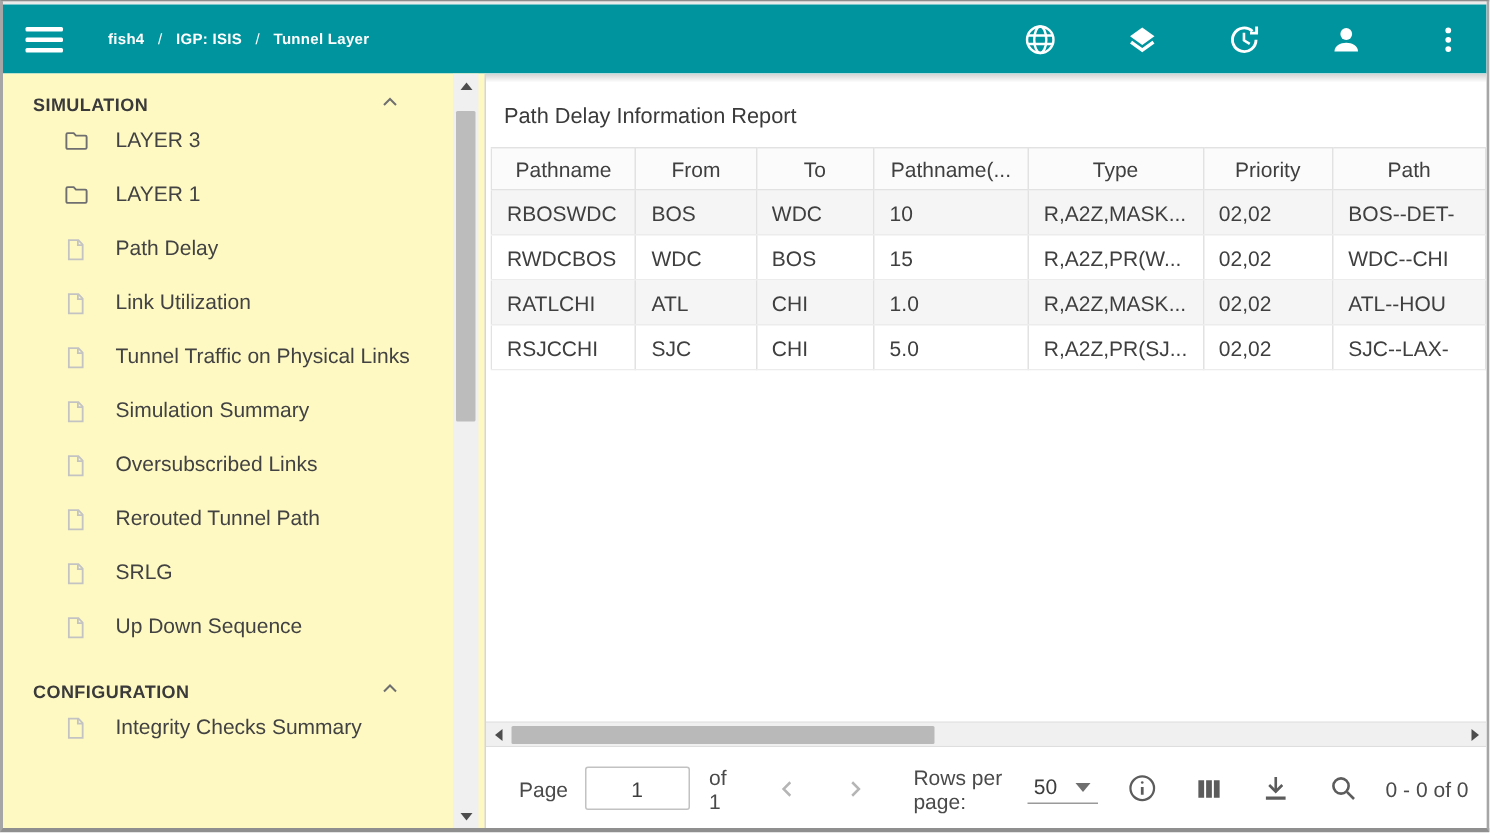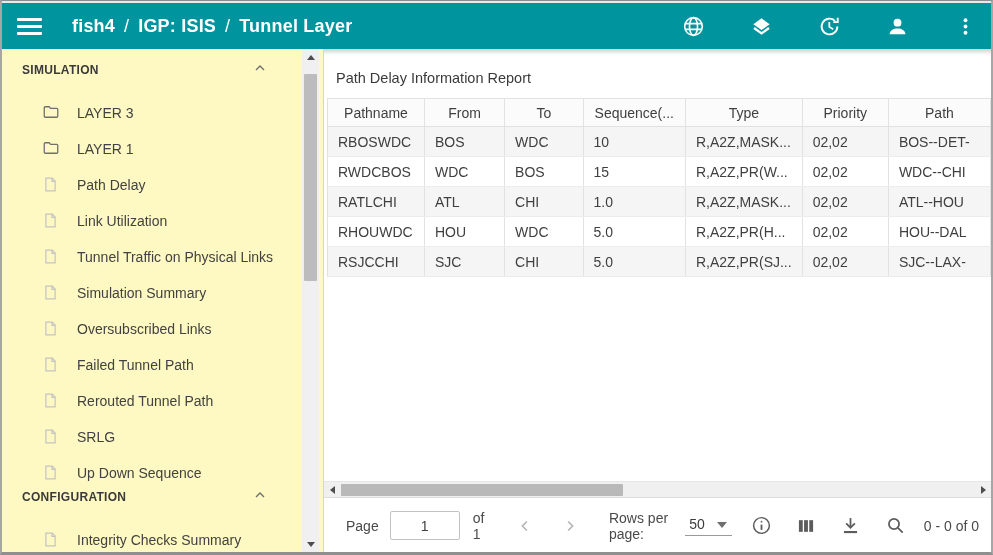--- a/index.html
+++ b/index.html
@@ -13,41 +13,41 @@
   }
   .top-strip{ height:2px; background:#eaeaea; }
 
   
   .appbar{
     height:46px; background:#00959e; display:flex; align-items:center;
     padding:0 14px 0 15px; color:#fff;
   }
   .hamburger{ width:25px; height:17px; display:flex; flex-direction:column; justify-content:space-between; cursor:pointer; }
   .hamburger span{ display:block; height:3px; background:#fff; border-radius:1px; }
-  .breadcrumb{ margin-left:30px; font-size:18px; font-weight:bold; letter-spacing:.2px; display:flex; align-items:center; }
+  .breadcrumb{ margin-left:30px; font-size:10px; font-weight:bold; letter-spacing:.2px; display:flex; align-items:center; }
   .breadcrumb .sep{ margin:0 9px; font-weight:normal; }
   .breadcrumb .crumb{ cursor:pointer; }
   .appbar-actions{ margin-left:auto; display:flex; align-items:center; }
   .appbar-actions .abtn{ width:24px; height:24px; margin-left:44px; cursor:pointer; display:flex; align-items:center; justify-content:center; }
   .appbar-actions .abtn:first-child{ margin-left:0; }
   .appbar-actions svg{ display:block; }
 
   
   .page-body{ position:relative; display:flex; height:504px; }
 
   
   .sidebar{ position:relative; width:322px; border-right:1px solid #d6d6d6; background:#fef9c3; overflow:hidden; flex:none; }
   .sidebar-content{ padding-top:5px; width:300px; }
   .section-header{
     height:31px; display:flex; align-items:center; padding:0 12px 0 20px;
     font-size:12px; font-weight:bold; color:#3a3a3a; letter-spacing:.3px; cursor:pointer;
   }
   .section-header .chev{ margin-left:auto; margin-right:22px; }
   .sidebar-item{
-    height:36px; display:flex; align-items:flex-end; padding-left:40px;
+    height:36px; display:flex; align-items:flex-start; padding-left:40px;
     font-size:14px; color:#424242; cursor:pointer;
   }
   .sidebar-item .icn{ width:18px; height:18px; margin-right:17px; flex:none; display:flex; align-items:center; }
   .sidebar-item .lbl{ white-space:nowrap; }
 
   
   .vscrollbar{ position:absolute; top:0; right:4px; width:17px; height:100%; background:#f0f0f0; }
   .vscroll-btn{ position:absolute; left:0; width:17px; height:17px; display:flex; align-items:center; justify-content:center; cursor:pointer; }
   .vscroll-btn.up{ top:0; } .vscroll-btn.down{ bottom:0; }
   .tri-up{ width:0;height:0;border-left:4px solid transparent;border-right:4px solid transparent;border-bottom:5px solid #4d4d4d; }
@@ -229,29 +229,20 @@
             </span>
             <span class="lbl">Oversubscribed Links</span>
           </div>
           <div class="sidebar-item">
             <span class="icn">
               <svg width="17" height="17" viewBox="0 0 24 24" fill="none" stroke="#c3c3c3" stroke-width="1.7">
                 <path d="M5.5 3h9l4 4.2V21h-13z"></path>
                 <path d="M14 3v4.7h4.5"></path>
               </svg>
             </span>
-            <span class="lbl">Failed Tunnel Path</span>
-          </div>
-          <div class="sidebar-item">
-            <span class="icn">
-              <svg width="17" height="17" viewBox="0 0 24 24" fill="none" stroke="#c3c3c3" stroke-width="1.7">
-                <path d="M5.5 3h9l4 4.2V21h-13z"></path>
-                <path d="M14 3v4.7h4.5"></path>
-              </svg>
-            </span>
             <span class="lbl">Rerouted Tunnel Path</span>
           </div>
           <div class="sidebar-item">
             <span class="icn">
               <svg width="17" height="17" viewBox="0 0 24 24" fill="none" stroke="#c3c3c3" stroke-width="1.7">
                 <path d="M5.5 3h9l4 4.2V21h-13z"></path>
                 <path d="M14 3v4.7h4.5"></path>
               </svg>
             </span>
             <span class="lbl">SRLG</span>
@@ -304,21 +295,21 @@
               <col style="width: 104px;">
               <col style="width: 100px;">
               <col style="width: 103px;">
               <col style="width: 110px;">
             </colgroup>
             <thead>
               <tr>
                 <th>Pathname</th>
                 <th>From</th>
                 <th>To</th>
-                <th>Sequence(...</th>
+                <th>Pathname(...</th>
                 <th>Type</th>
                 <th>Priority</th>
                 <th>Path</th>
               </tr>
             </thead>
             <tbody>
               <tr>
                 <td>RBOSWDC</td>
                 <td>BOS</td>
                 <td>WDC</td>
@@ -339,29 +330,20 @@
               <tr>
                 <td>RATLCHI</td>
                 <td>ATL</td>
                 <td>CHI</td>
                 <td>1.0</td>
                 <td>R,A2Z,MASK...</td>
                 <td>02,02</td>
                 <td>ATL--HOU</td>
               </tr>
               <tr>
-                <td>RHOUWDC</td>
-                <td>HOU</td>
-                <td>WDC</td>
-                <td>5.0</td>
-                <td>R,A2Z,PR(H...</td>
-                <td>02,02</td>
-                <td>HOU--DAL</td>
-              </tr>
-              <tr>
                 <td>RSJCCHI</td>
                 <td>SJC</td>
                 <td>CHI</td>
                 <td>5.0</td>
                 <td>R,A2Z,PR(SJ...</td>
                 <td>02,02</td>
                 <td>SJC--LAX-</td>
               </tr>
             </tbody>
           </table>

